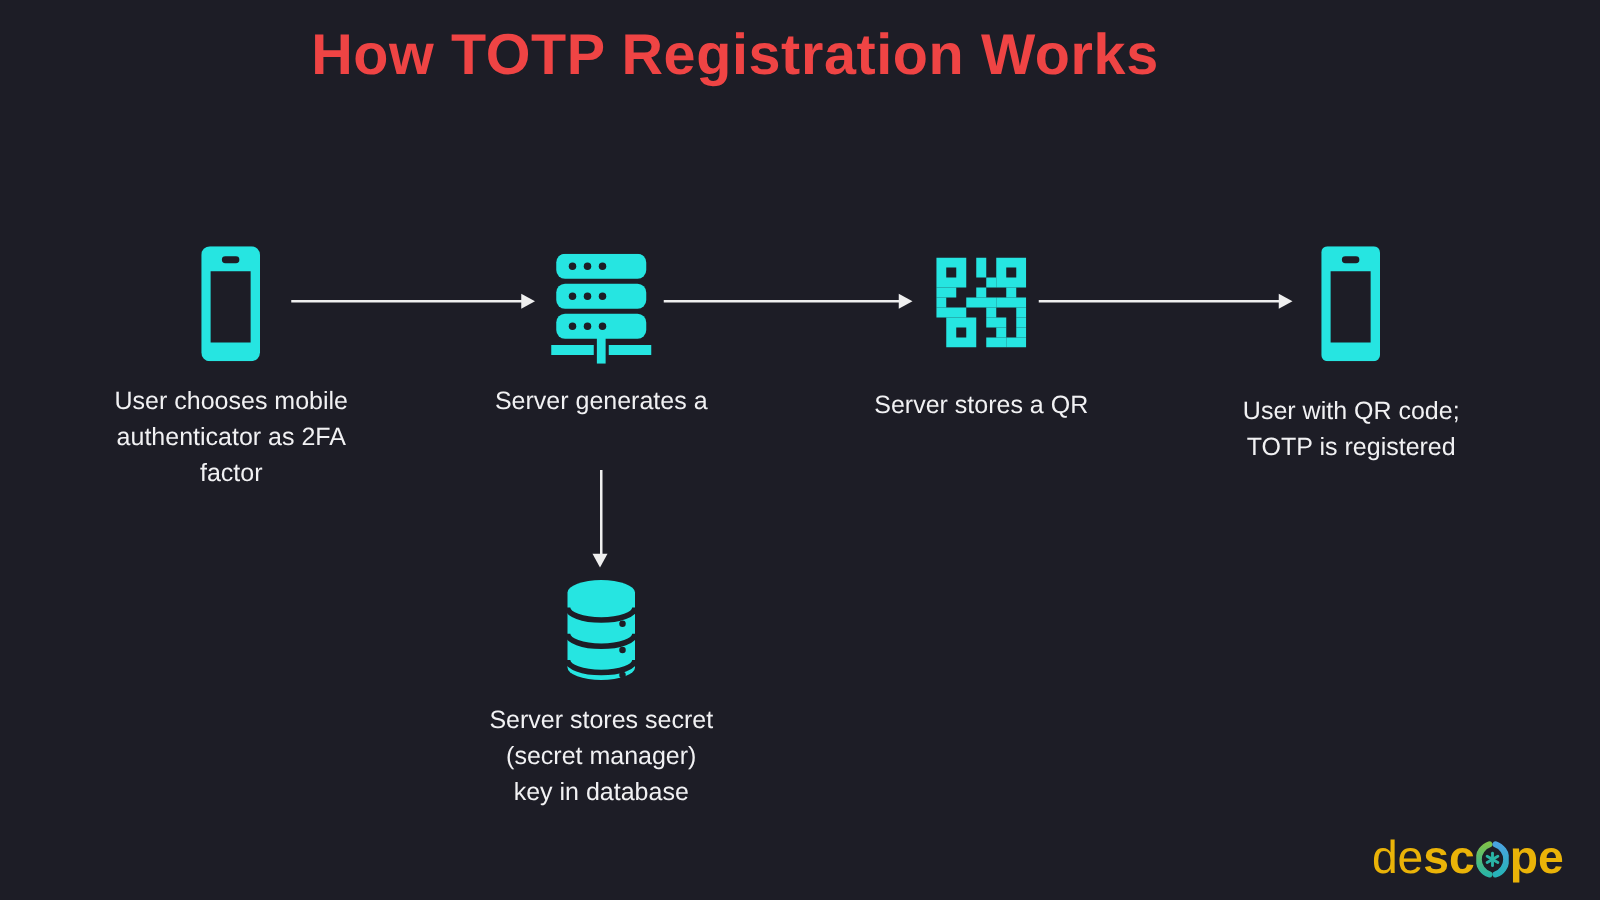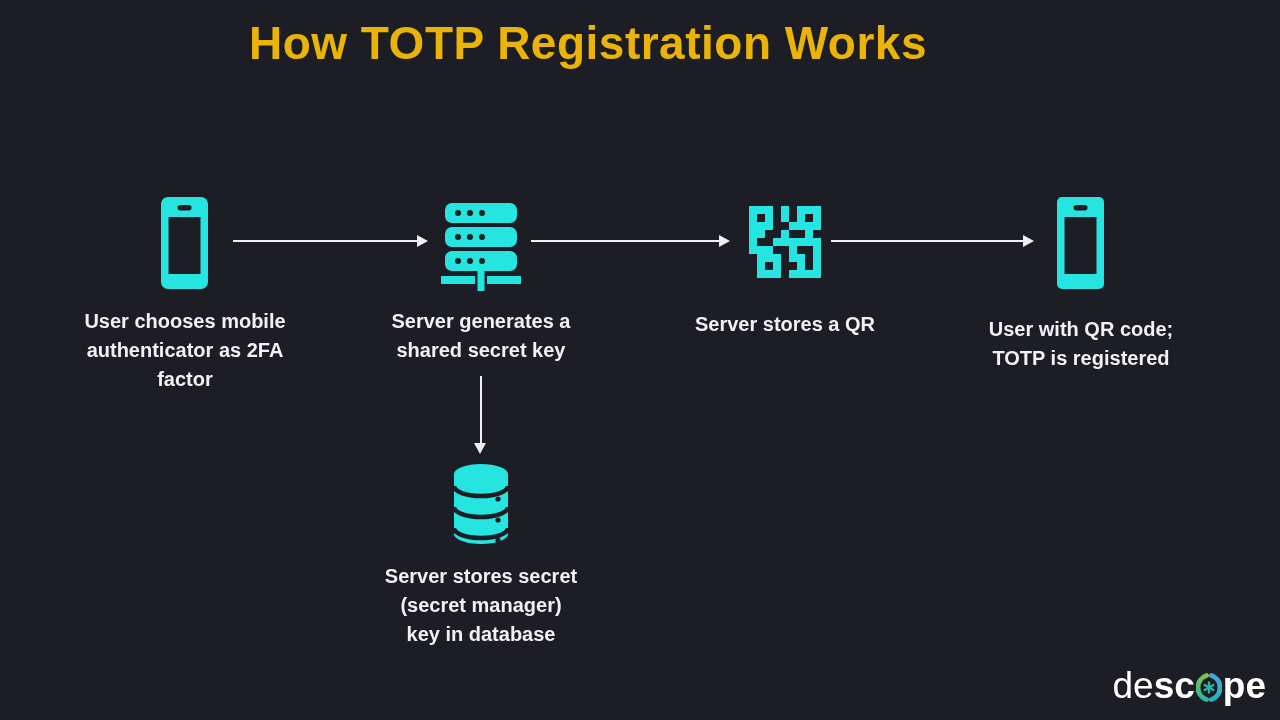--- a/index.html
+++ b/index.html
@@ -5,43 +5,43 @@
   html,body{margin:0;padding:0;}
   body{
     width:1280px;height:720px;position:relative;overflow:hidden;
     background:#1d1d26;
     font-family:"Liberation Sans", sans-serif;
   }
   .stage{position:absolute;inset:0;}
   .title{
     position:absolute;left:0;top:16px;width:1176px;
     text-align:center;font-size:46px;font-weight:700;
-    color:#eab308;letter-spacing:0.5px;
+    color:#ef4444;letter-spacing:0.5px;
   }
   .icon{position:absolute;}
   .step-label{
     position:absolute;width:300px;text-align:center;
-    color:#f1f1f3;font-size:20px;line-height:29px;font-weight:700;
+    color:#f1f1f3;font-size:20px;line-height:29px;font-weight:400;
   }
   .step-label span{display:block;}
   .harrow{position:absolute;height:2px;background:#efefef;}
   .harrow::after{
     content:"";position:absolute;right:-10px;top:-5px;
     border-left:11px solid #efefef;
     border-top:6px solid transparent;border-bottom:6px solid transparent;
   }
   .varrow{position:absolute;width:2px;background:#efefef;}
   .varrow::after{
     content:"";position:absolute;left:-6px;bottom:-10px;
     border-top:11px solid #efefef;
     border-left:6px solid transparent;border-right:6px solid transparent;
   }
   .logo{
-    position:absolute;right:14px;bottom:14px;
-    display:flex;align-items:center;color:#ffffff;
+    position:absolute;right:29px;bottom:14px;
+    display:flex;align-items:center;color:#eab308;
     font-size:37px;line-height:40px;
   }
   .logo .thin{font-weight:400;letter-spacing:0;}
   .logo .bold{font-weight:700;letter-spacing:0;}
   .logo svg{margin:3px 1px 0 1px;}
 </style>
 </head>
 <body>
 
 <div class="stage">
@@ -122,21 +122,20 @@
     </svg>
   </div>
 
   <div class="step-label" style="left:35px;top:307px;">
     <span>User chooses mobile</span>
     <span>authenticator as 2FA</span>
     <span>factor</span>
   </div>
   <div class="step-label" style="left:331px;top:307px;">
     <span>Server generates a</span>
-    <span>shared secret key</span>
     <span></span>
   </div>
   <div class="step-label" style="left:635px;top:310px;">
     <span>Server stores a QR</span>
   </div>
   <div class="step-label" style="left:931px;top:315px;">
     <span>User with QR code;</span>
     <span>TOTP is registered</span>
     <span></span>
   </div>

